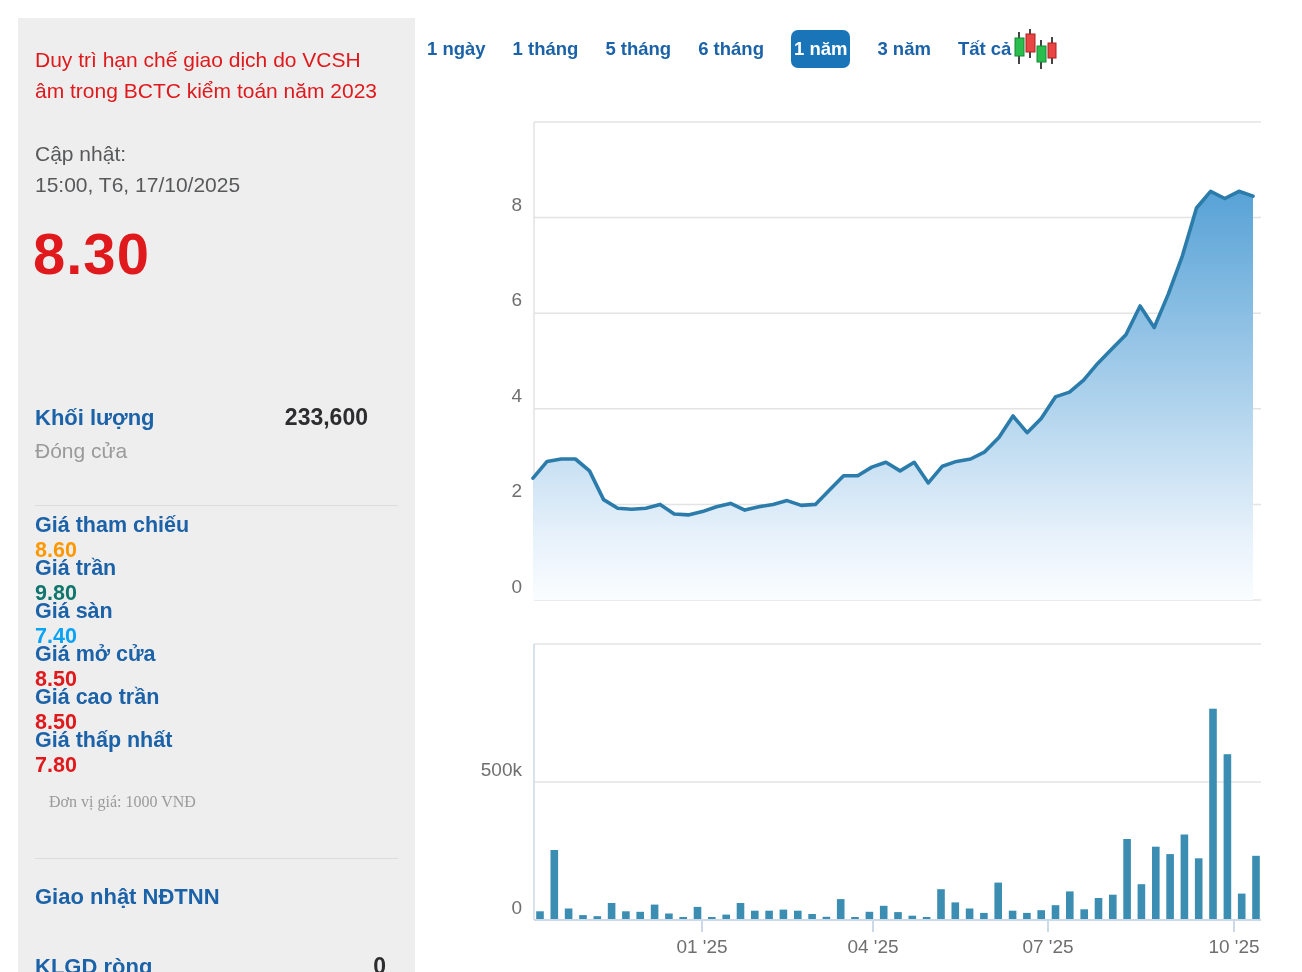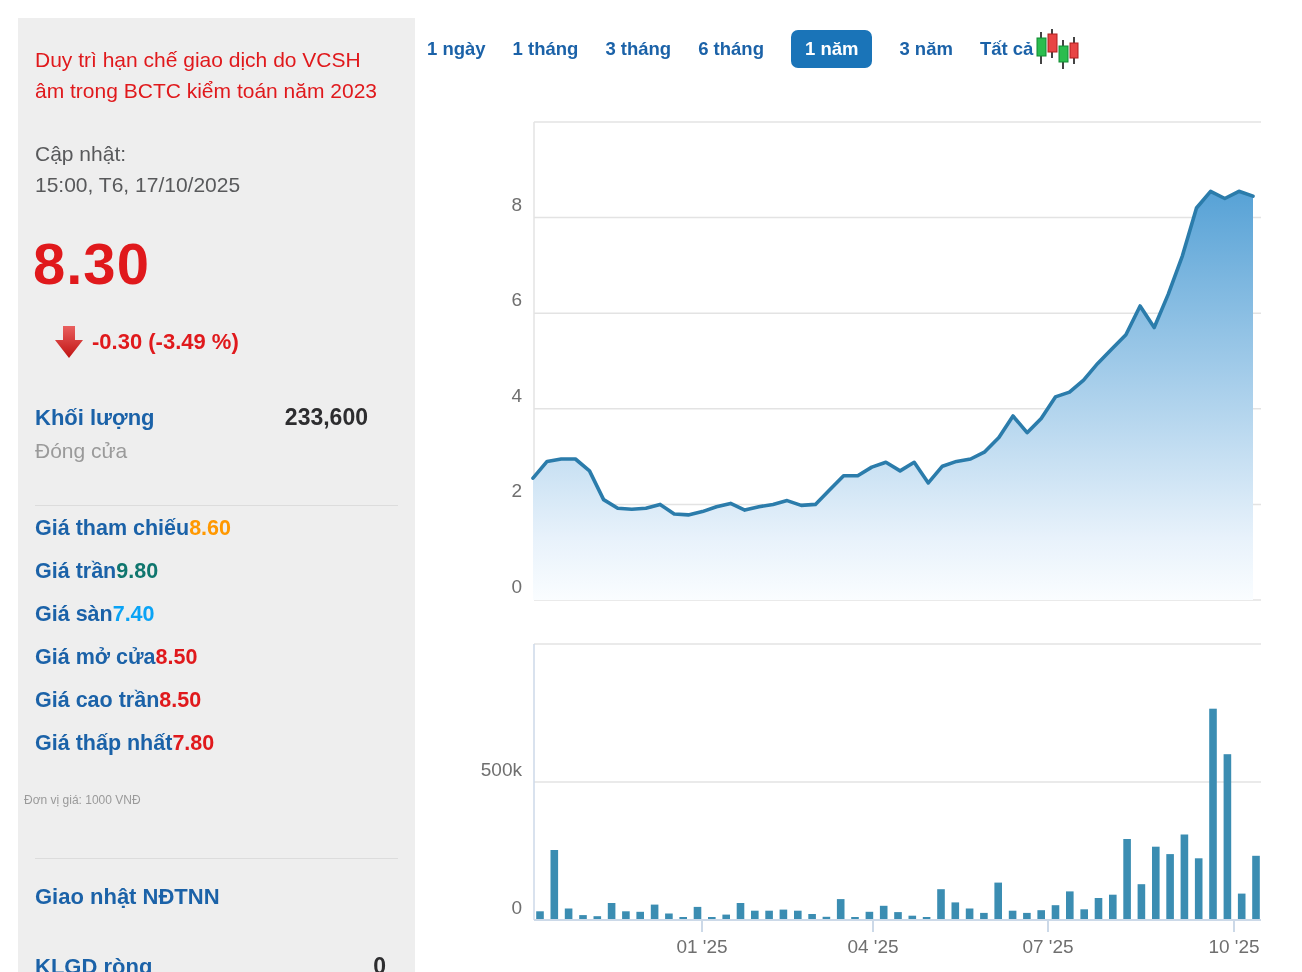--- a/index.html
+++ b/index.html
@@ -2,66 +2,54 @@
 <html><head>
 <meta charset="utf-8">
 <style>
   html,body{margin:0;padding:0;background:#fff;}
   .stage{position:relative;width:1302px;height:972px;background:#ffffff;overflow:hidden;
          font-family:"Liberation Sans","DejaVu Sans",sans-serif;}
   
   .sidebar{position:absolute;left:18px;top:18px;width:397px;height:954px;background:#eeeeee;}
   .warning{position:absolute;left:17px;top:26px;width:350px;font-size:21px;line-height:31px;color:#e0191c;}
   .upd{position:absolute;left:17px;font-size:21px;color:#58595b;}
-  .last-price{position:absolute;left:15px;top:212px;font-size:58px;font-weight:bold;color:#e0191c;letter-spacing:1px;}
+  .last-price{position:absolute;left:15px;top:202px;font-size:58px;font-weight:bold;color:#e0191c;letter-spacing:1px;}
   .change-row{position:absolute;left:36px;top:306px;display:flex;align-items:center;gap:8px;}
   .change-row span{font-size:22px;font-weight:bold;color:#e0191c;}
   .kv{position:absolute;left:17px;right:14px;display:flex;justify-content:space-between;align-items:baseline;}
   .kv .k{font-size:22px;font-weight:bold;color:#1b62a8;}
   .kv .v{font-size:23px;font-weight:bold;color:#2d2d2f;margin-top:25px;}
   .session{position:absolute;left:17px;top:421px;font-size:21px;color:#9a9a9a;}
   .divider{position:absolute;left:17px;width:363px;height:0;border-top:1px solid #dcdcdc;}
   .rows{position:absolute;left:17px;top:498px;width:366px;}
-  .prow{display:flex;justify-content:flex-start;align-items:baseline;height:43px;}
+  .prow{display:flex;justify-content:center;align-items:baseline;height:43px;flex-direction:column;}
   .prow .k{font-size:21.5px;font-weight:bold;color:#1b62a8;}
   .prow .v{font-size:21.5px;font-weight:bold;}
-  .unit-note{position:absolute;left:6px;top:775px;font-size:12px;color:#9a9a9a;}
+  .unit-note{position:absolute;left:31px;top:775px;font-size:16px;color:#9a9a9a;font-family:Liberation Serif, serif;}
   
   .tabs{position:absolute;left:427px;top:28px;height:42px;display:flex;align-items:center;}
   .tab{font-size:18.5px;font-weight:bold;color:#1b62a8;cursor:pointer;white-space:nowrap;}
-  .tab.active{background:#1a74b8;color:#ffffff;border-radius:7px;padding:8px 14px;text-align:center;}
+  .tab.active{background:#1a74b8;color:#ffffff;border-radius:7px;padding:8px 3px;text-align:center;}
   .candle-icon{margin-left:2px;}
   
   svg text{font-family:"Liberation Sans","DejaVu Sans",sans-serif;}
   .axis-label{fill:#6f6f6f;font-size:19px;}
 </style>
 </head>
 <body>
 
 <div class="stage">
 
   <aside class="sidebar">
     <div class="warning">Duy trì hạn chế giao dịch do VCSH âm trong BCTC kiểm toán năm 2023</div>
     <div class="upd" style="top:124px;">Cập nhật:</div>
     <div class="upd" style="top:155px;">15:00, T6, 17/10/2025</div>
 
     <div class="last-price">8.30</div>
 
-    <div class="change-row">
-      <svg width="30" height="36" viewBox="0 0 30 36">
-        <defs>
-          <linearGradient id="arr" x1="0" y1="0" x2="0" y2="1">
-            <stop offset="0" stop-color="#e9605f"></stop>
-              <stop offset="1" stop-color="#c01312"></stop>
-          </linearGradient>
-        </defs>
-        <path d="M9 2 H21 V16 H29 L15 34 L1 16 H9 Z" fill="url(#arr)"></path>
-      </svg>
-      <span>-0.30 (-3.49 %)</span>
-    </div>
 
     <div class="kv" style="top:361px;">
       <span class="k">Khối lượng</span>
       <span class="v" style="margin-right:33px;">233,600</span>
     </div>
 
     <div class="session">Đóng cửa</div>
 
     <div class="divider" style="top:487px;"></div>
 
@@ -102,21 +90,21 @@
     <div class="kv" style="top:910px;">
       <span class="k">KLGD ròng</span>
       <span class="v" style="margin-right:15px;">0</span>
     </div>
   </aside>
 
   <div class="tabs">
     <span id="tabs-list" style="display:flex;align-items:center;gap:27px;">
         <span class="tab">1 ngày</span>
         <span class="tab">1 tháng</span>
-        <span class="tab">3 tháng</span>
+        <span class="tab">5 tháng</span>
         <span class="tab">6 tháng</span>
         <span class="tab active">1 năm</span>
         <span class="tab">3 năm</span>
         <span class="tab">Tất cả</span>
       </span>
     <svg class="candle-icon" width="46" height="42" viewBox="0 0 46 42">
       <g stroke="#444" stroke-width="2">
         <line x1="6" y1="4" x2="6" y2="36"></line>
         <line x1="17" y1="1" x2="17" y2="30"></line>
         <line x1="28" y1="12" x2="28" y2="41"></line>

